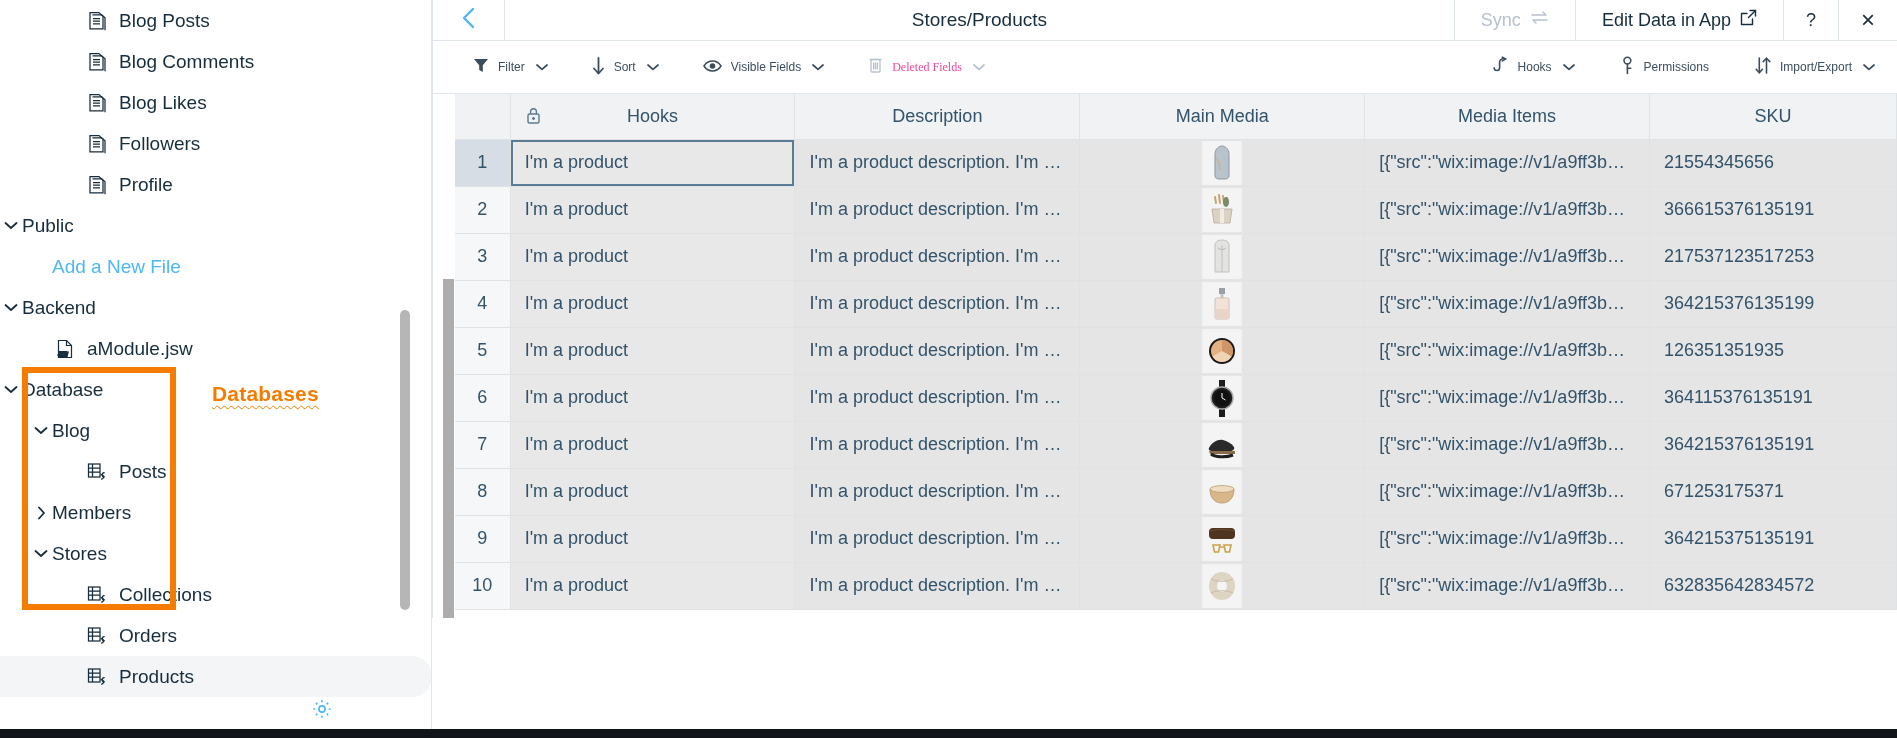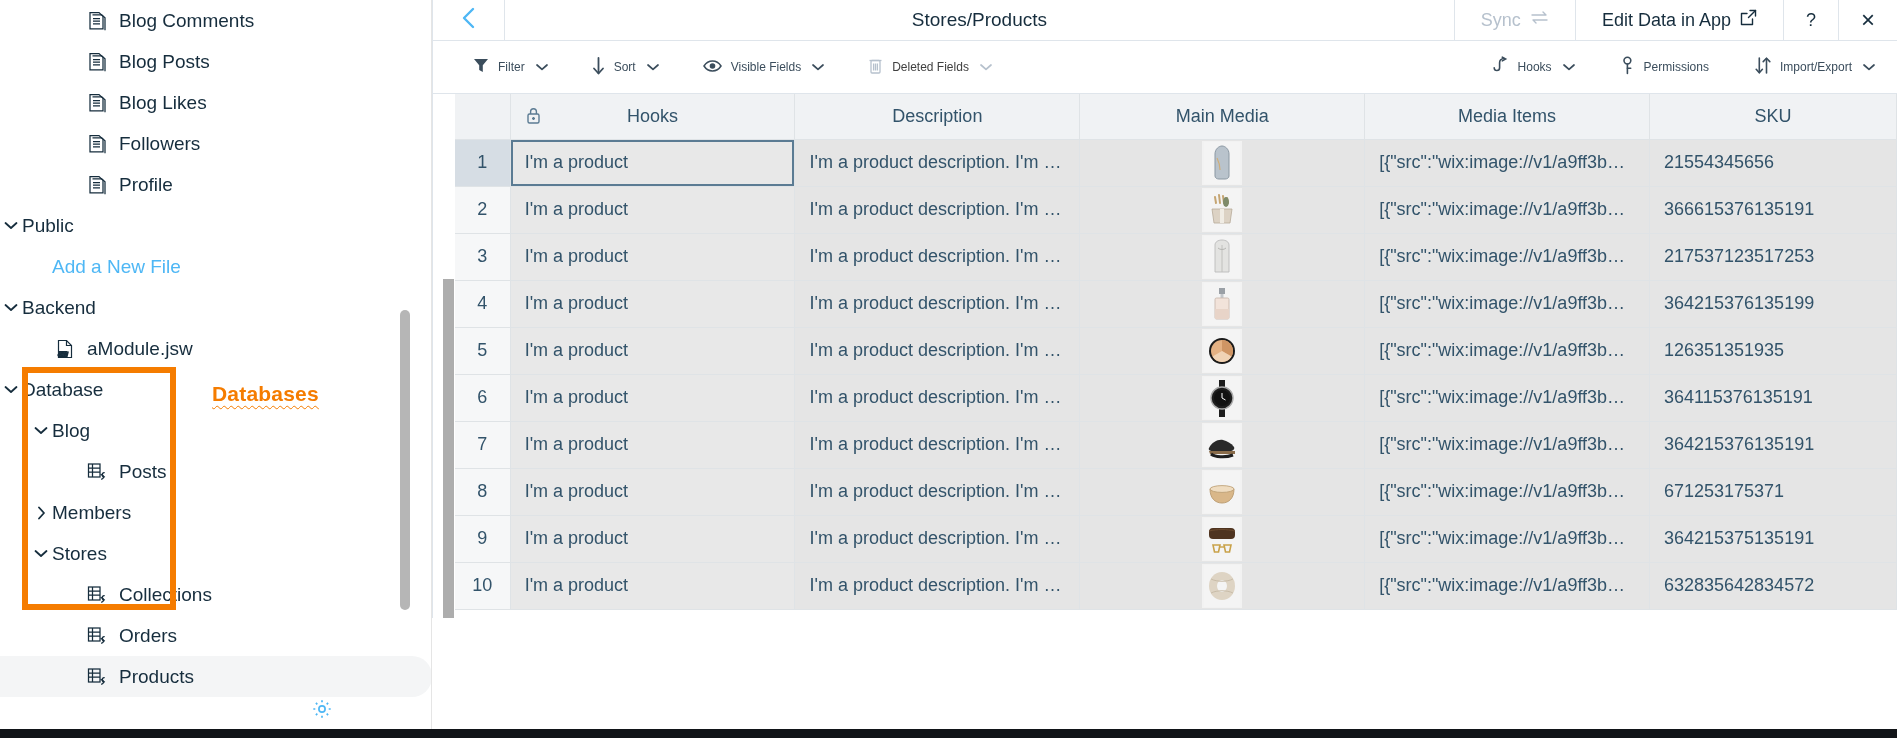--- a/index.html
+++ b/index.html
@@ -141,21 +141,21 @@
     padding-left: 40px;
     position: relative;
   }
   .tool {
     display: flex; align-items: center; gap: 9px;
     font-size: 12px; color: #3b4d5c;
     margin-right: 44px;
     white-space: nowrap;
     cursor: pointer;
   }
-  .tool.muted { color: #404040; }
+  .tool.muted { color: #ec4899; font-family: Liberation Serif, serif; }
   .tool .chev { margin-left: 2px; }
   .tool-right { position: absolute; right: 22px; display: flex; align-items: center; }
   .tool-right .tool { margin-right: 0; margin-left: 46px; }
 
   
   .grid-wrap { flex: 1 1 auto; position: relative; overflow: hidden; background:#fff; }
   table.grid { border-collapse: collapse; width: 100%; table-layout: fixed; }
   table.grid th, table.grid td {
     border-right: 1px solid #dfe3e6;
     border-bottom: 1px solid #dfe3e6;
@@ -227,32 +227,32 @@
     <div class="tree" id="tree">
         <div class="tree-row indent-2">
           <span class="caret"></span>
           <span class="ic">
             <svg width="22" height="22" viewBox="0 0 22 22" fill="none" stroke="#162d3d" stroke-width="1.25">
               <path d="M4 2.6h9l4 3.6v12.6H4z" fill="#fff"></path>
               <path d="M6.5 4.8h9.2l3.3 3v12.4" fill="none"></path>
               <path d="M7 8.6h7M7 11.2h7M7 13.8h7"></path>
             </svg>
           </span>
-          <span class="lbl">Blog Comments</span>
+          <span class="lbl">Blog Posts</span>
         </div>
         <div class="tree-row indent-2">
           <span class="caret"></span>
           <span class="ic">
             <svg width="22" height="22" viewBox="0 0 22 22" fill="none" stroke="#162d3d" stroke-width="1.25">
               <path d="M4 2.6h9l4 3.6v12.6H4z" fill="#fff"></path>
               <path d="M6.5 4.8h9.2l3.3 3v12.4" fill="none"></path>
               <path d="M7 8.6h7M7 11.2h7M7 13.8h7"></path>
             </svg>
           </span>
-          <span class="lbl">Blog Posts</span>
+          <span class="lbl">Blog Comments</span>
         </div>
         <div class="tree-row indent-2">
           <span class="caret"></span>
           <span class="ic">
             <svg width="22" height="22" viewBox="0 0 22 22" fill="none" stroke="#162d3d" stroke-width="1.25">
               <path d="M4 2.6h9l4 3.6v12.6H4z" fill="#fff"></path>
               <path d="M6.5 4.8h9.2l3.3 3v12.4" fill="none"></path>
               <path d="M7 8.6h7M7 11.2h7M7 13.8h7"></path>
             </svg>
           </span>

